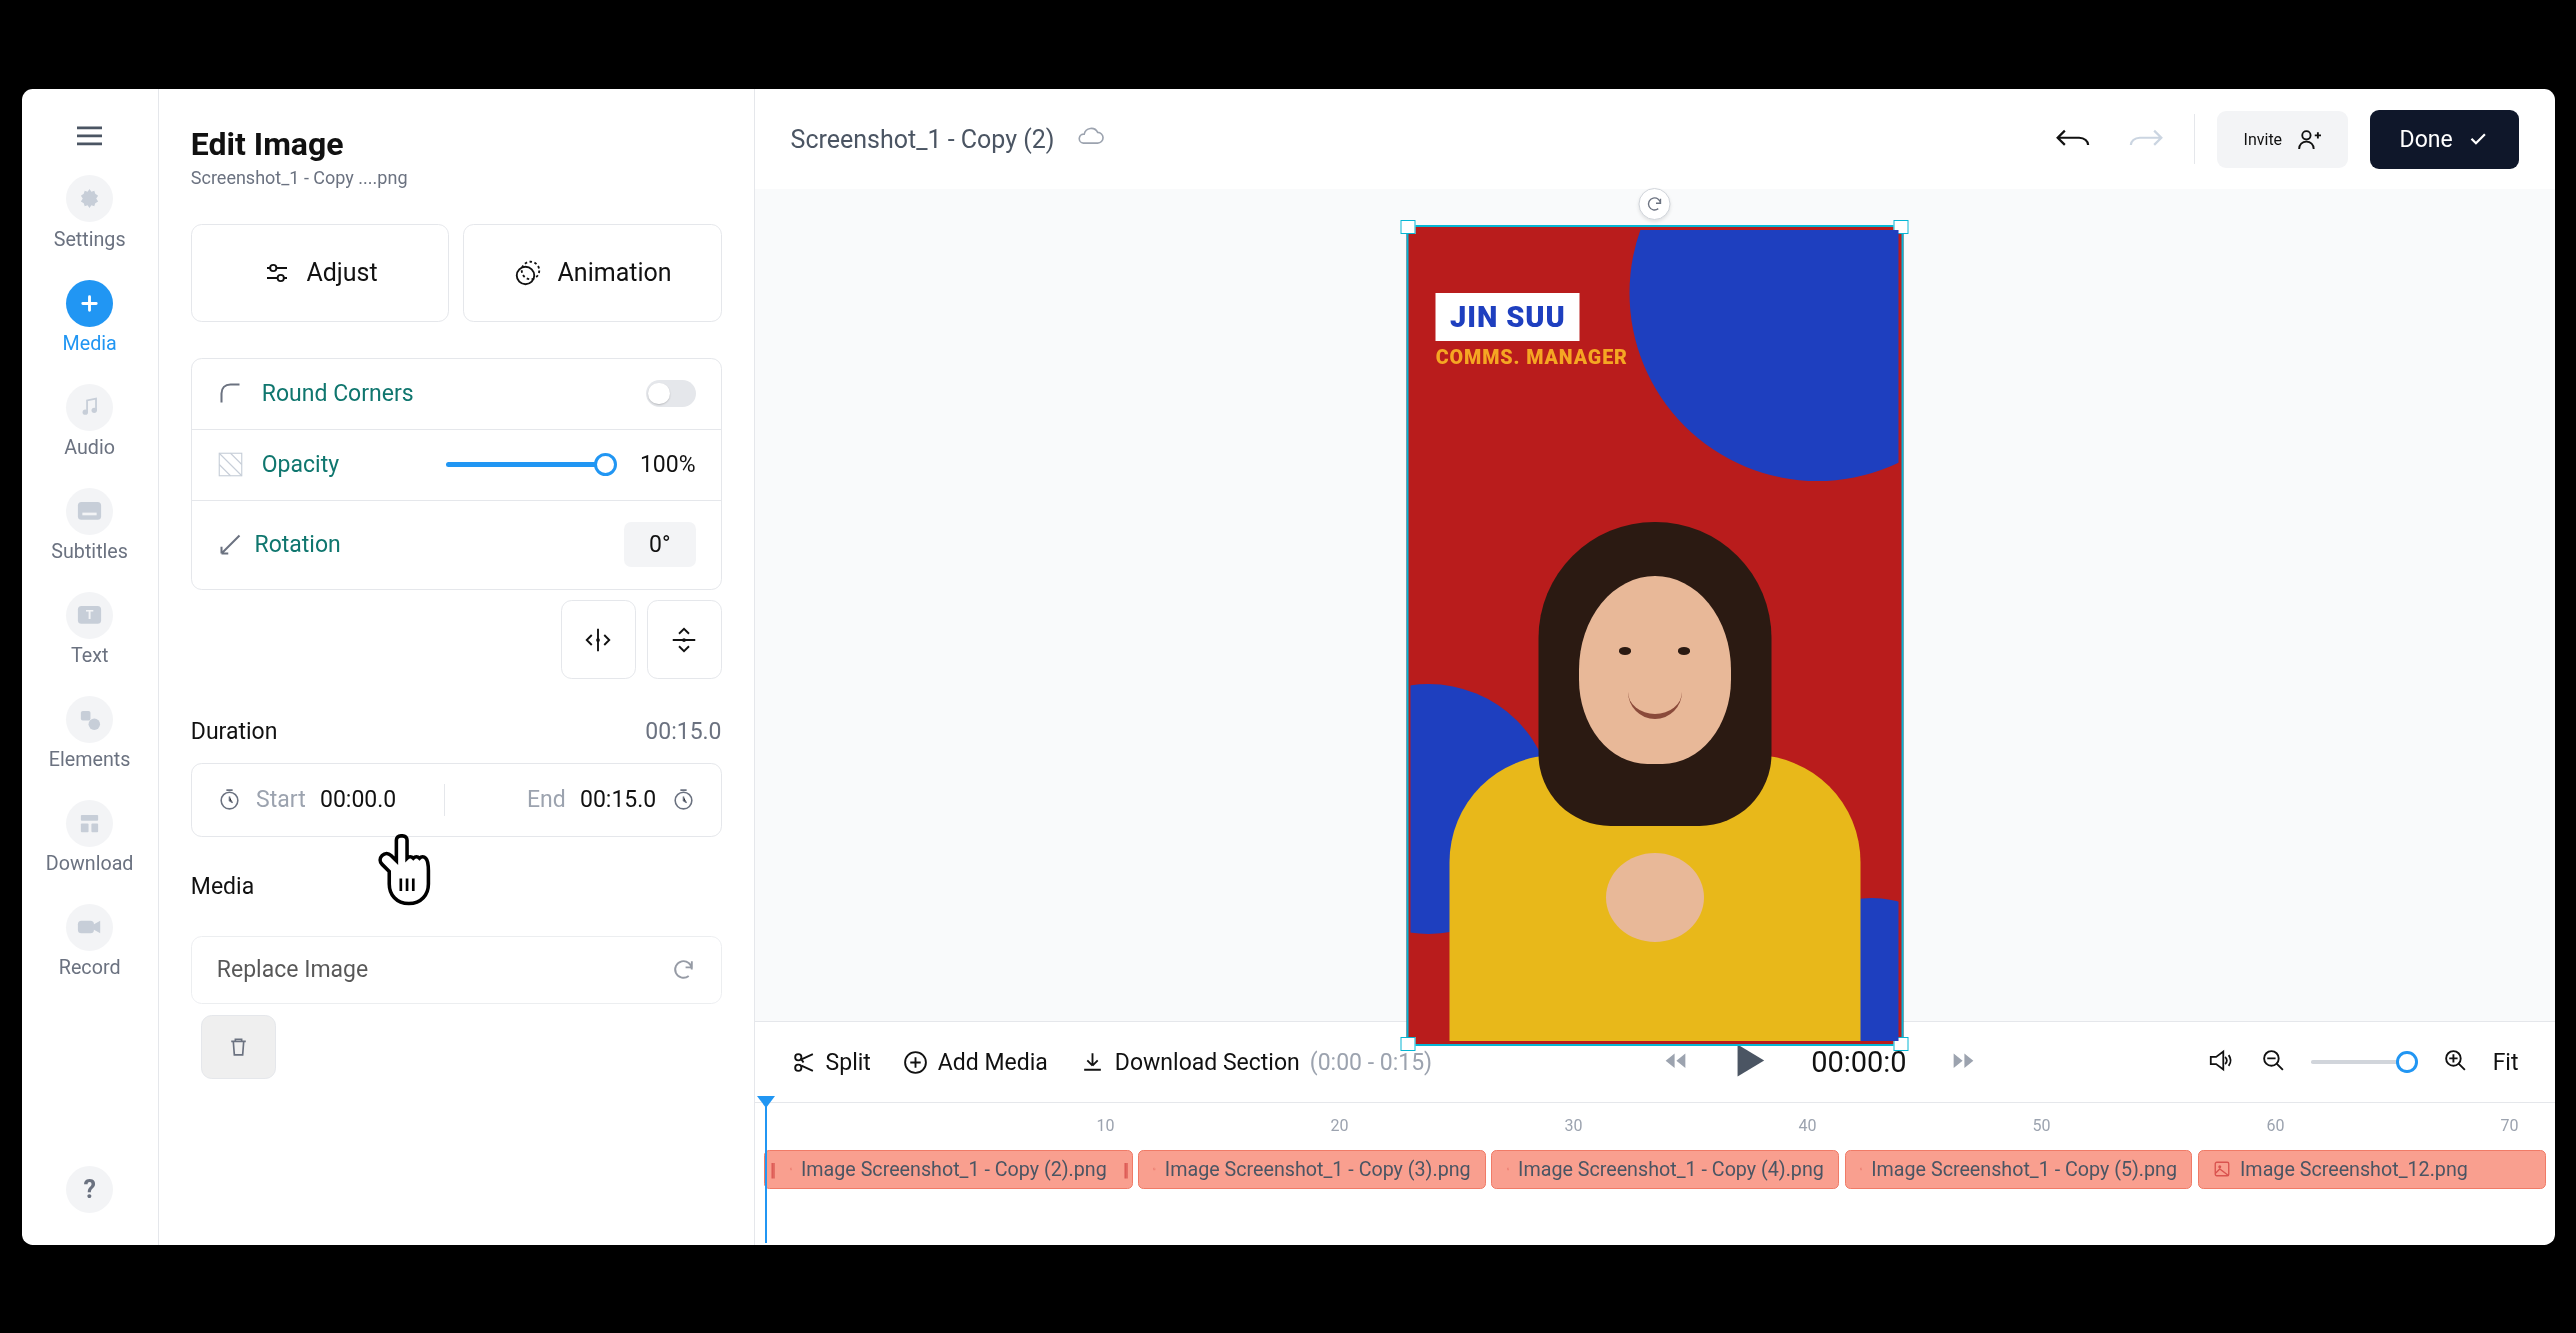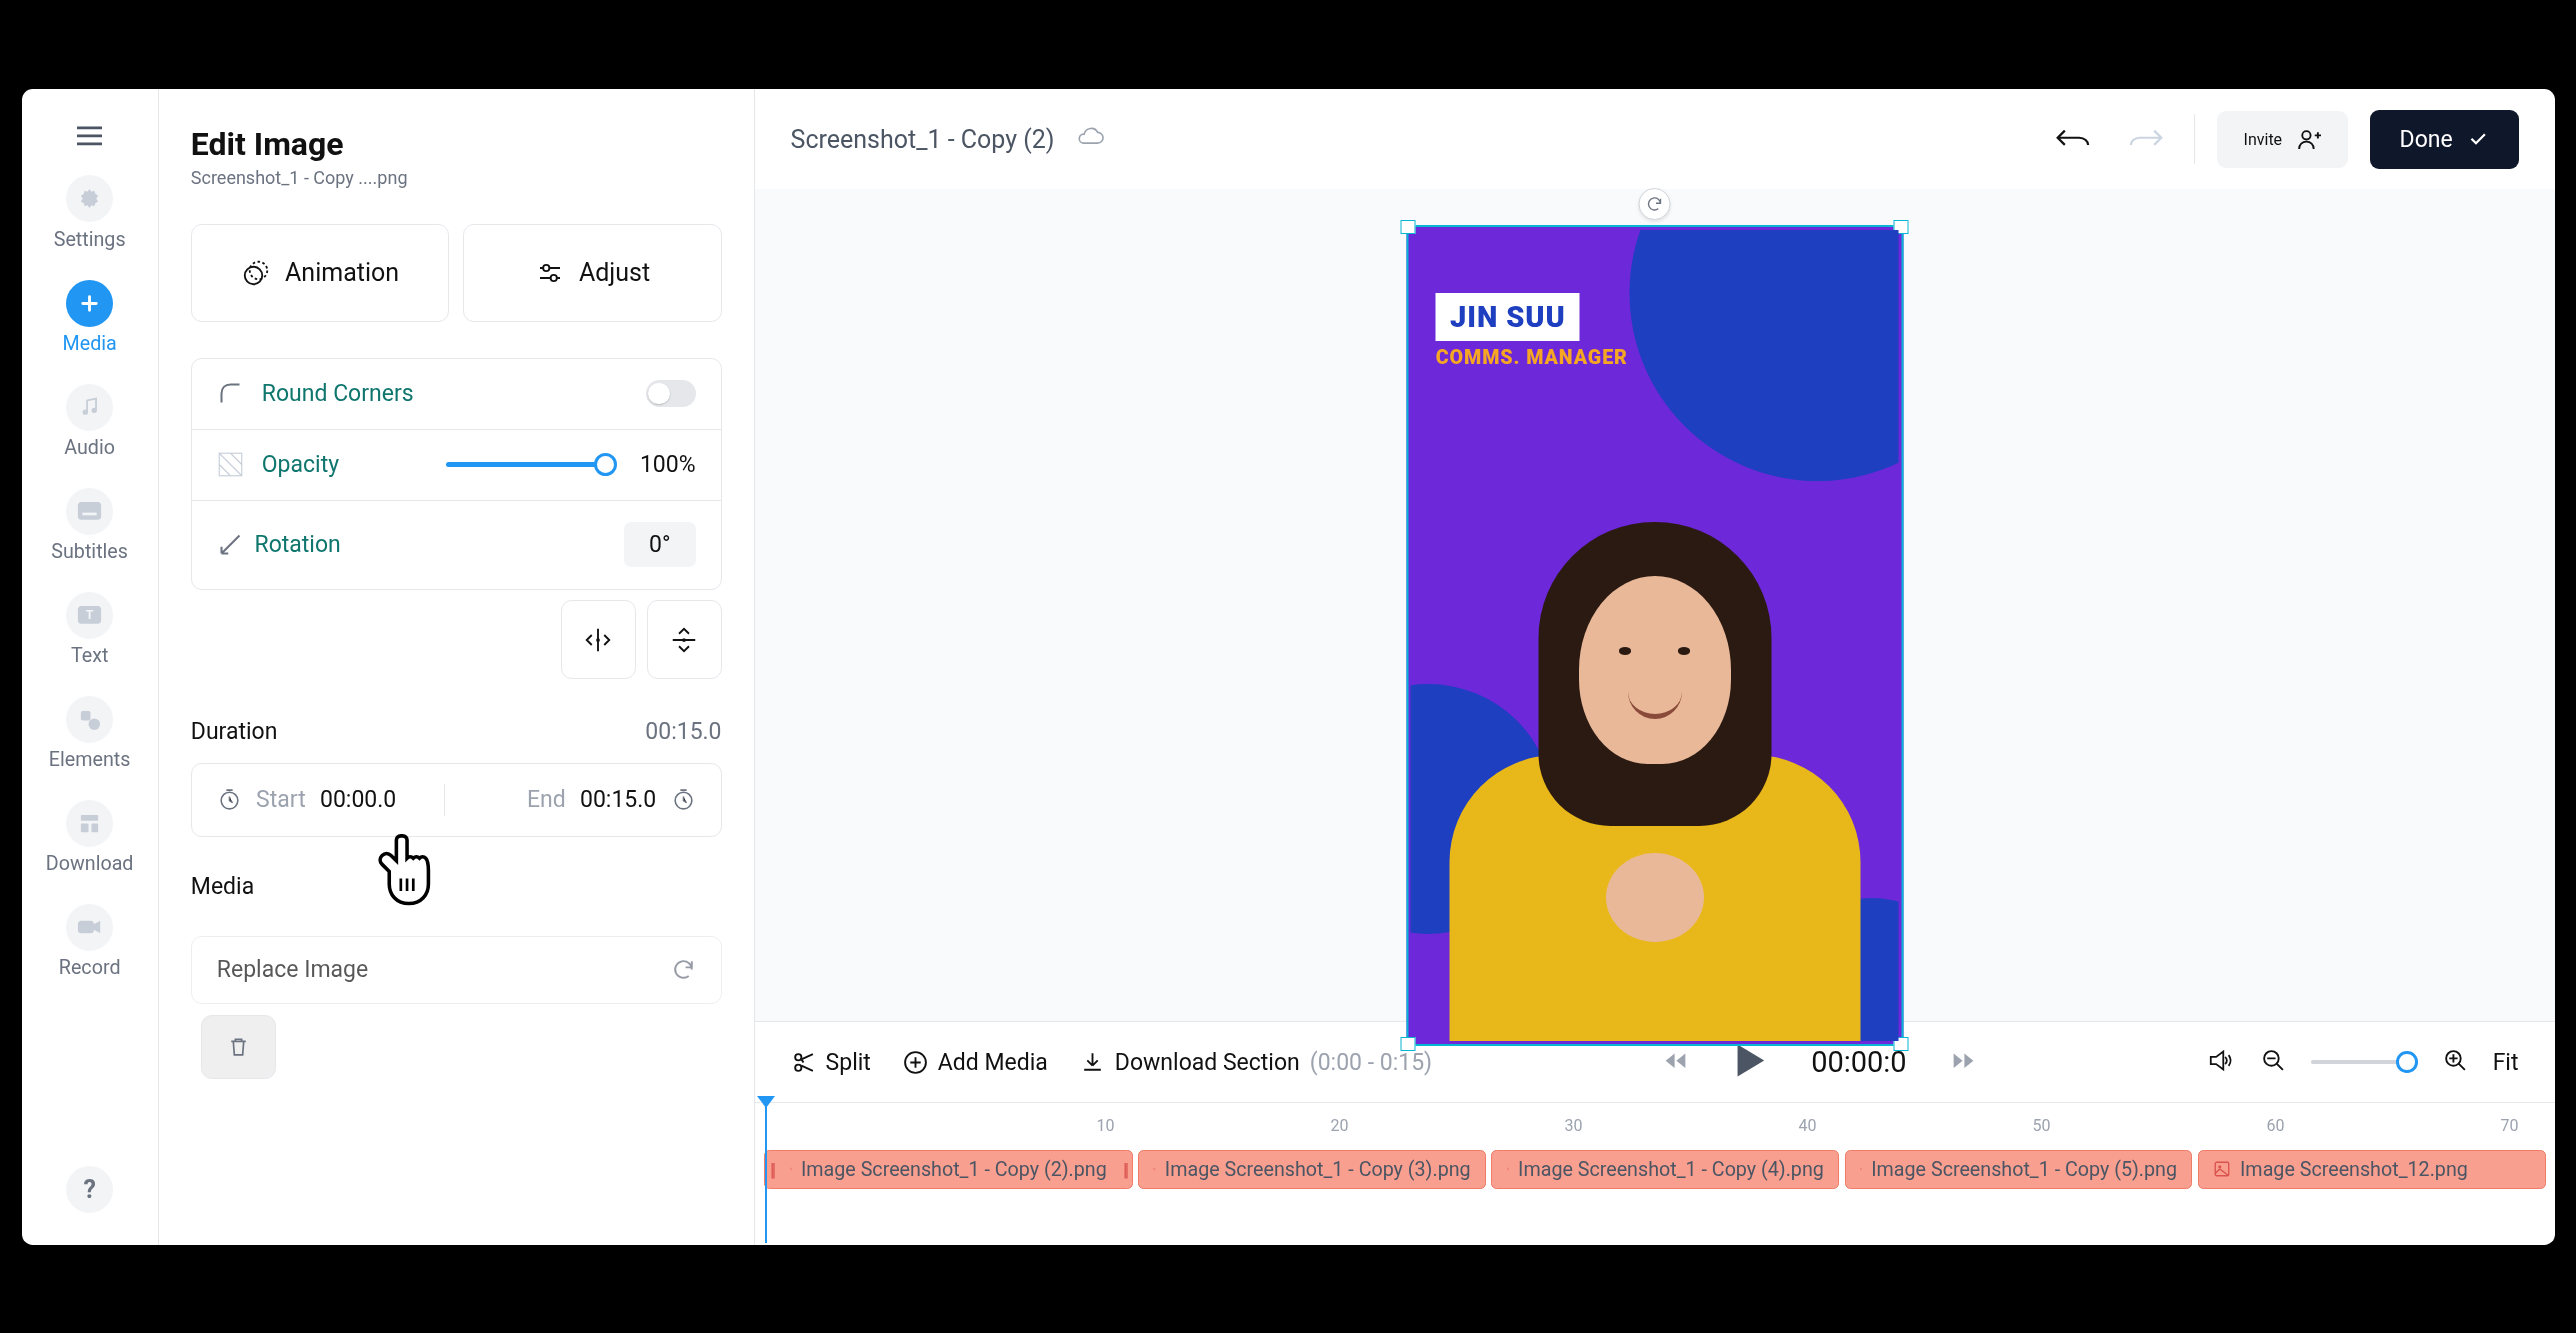--- a/index.html
+++ b/index.html
@@ -57,21 +57,21 @@
 .proj-name { font-size: 25px; color: #4b5563; }
 .cloud-icon { color: #9ca3af; }
 .topbar-spacer { flex: 1; }
 .nav-arrows { display: flex; gap: 25px; padding-right: 21.5px; border-right: 0.9px solid #e5e7eb; height:50px; align-items:center; }
 .nav-arrow { cursor: pointer; color: #111; padding:7.2px; }
 .nav-arrow.disabled { color: #cbd5e1; }
 .invite-btn { background: #f3f4f6; border-radius: 9px; padding: 16px 27px; font-size: 16px; color: #111; display:flex; align-items:center; gap:14px; cursor:pointer; }
 .done-btn { background: #0f172a; color: #fff; border-radius: 9px; padding: 16px 30px; font-size: 23px; display:flex; align-items:center; gap:14.3px; cursor:pointer; }
 
 .canvas-zone { flex: 1; background: #f9fafb; position: relative; }
-.canvas-sel { position: absolute; left: 50%; top: 36px; transform: translateX(-50%); width: 497px; height: 821px; border: 2.7px solid #06b6d4; background: #6d28d9; }
+.canvas-sel { position: absolute; left: 50%; top: 36px; transform: translateX(-50%); width: 497px; height: 821px; border: 2.7px solid #06b6d4; background: #b91c1c; }
 .sel-handle { position: absolute; width: 14.3px; height: 14.3px; border: 1.8px solid #06b6d4; background:#fff; }
 .sel-tl { left:-7.2px; top:-7.2px; } .sel-tr { right:-7.2px; top:-7.2px; } .sel-bl { left:-7.2px; bottom:-7.2px; } .sel-br { right:-7.2px; bottom:-7.2px; }
 .sel-rot { position:absolute; left:50%; top:-39px; transform:translateX(-50%); width:32px; height:32px; border:0.9px solid #d1d5db; border-radius:50%; background:#fff; display:flex; align-items:center; justify-content:center; cursor:pointer; box-shadow:0 1.8px 3.6px rgba(0,0,0,.1); }
 .canvas-img { position:absolute; inset:2.7px; overflow:hidden; }
 .blob { position:absolute; background:#1e3fbf; border-radius:50%; }
 .name-badge { position:absolute; left:25px; top:63px; background:#fff; padding:7.2px 14.3px; font-size:29px; font-weight:900; color:#1e3fbf; letter-spacing:0.9px; }
 .role-text { position:absolute; left:25px; top:116px; font-size:19.7px; font-weight:900; color:#f5a623; letter-spacing:0.9px; }
 .person { position:absolute; left:50%; bottom:0; transform:translateX(-50%); width:411px; height:519px; }
 .p-hair { position:absolute; top:0; left:50%; transform:translateX(-50%); width:233px; height:304px; background:#2b1a12; border-radius:116px 116px 72px 72px; }
 .p-face { position:absolute; top:54px; left:50%; transform:translateX(-50%); width:152px; height:188px; background:#e8b898; border-radius:50% 50% 45% 45%; }
@@ -196,32 +196,32 @@
       <div class="nav-help">?</div>
     </div>
 
     <div class="edit-panel">
       <div class="edit-title">Edit Image</div>
       <div class="edit-subtitle">Screenshot_1 - Copy ....png</div>
 
       <div class="tab-row">
         <button class="tab-btn">
           <svg width="30" height="30" viewBox="0 0 24 24">
-              <circle cx="10" cy="14" r="7" fill="none" stroke="#111" stroke-width="1.5"></circle>
-              <circle cx="14" cy="10" r="7" fill="none" stroke="#111" stroke-width="1.5" stroke-dasharray="2 2"></circle>
-            </svg>
-          <span>Animation</span>
+              <path d="M4 8h16M4 16h16" stroke="#111" stroke-width="1.5"></path>
+              <circle cx="9" cy="8" r="2.5" fill="#fff" stroke="#111" stroke-width="1.5"></circle>
+              <circle cx="15" cy="16" r="2.5" fill="#fff" stroke="#111" stroke-width="1.5"></circle>
+            </svg>
+          <span>Adjust</span>
         </button>
         <button class="tab-btn">
           <svg width="30" height="30" viewBox="0 0 24 24">
-              <path d="M4 8h16M4 16h16" stroke="#111" stroke-width="1.5"></path>
-              <circle cx="9" cy="8" r="2.5" fill="#fff" stroke="#111" stroke-width="1.5"></circle>
-              <circle cx="15" cy="16" r="2.5" fill="#fff" stroke="#111" stroke-width="1.5"></circle>
-            </svg>
-          <span>Adjust</span>
+              <circle cx="10" cy="14" r="7" fill="none" stroke="#111" stroke-width="1.5"></circle>
+              <circle cx="14" cy="10" r="7" fill="none" stroke="#111" stroke-width="1.5" stroke-dasharray="2 2"></circle>
+            </svg>
+          <span>Animation</span>
         </button>
       </div>
 
       <div class="props">
         <div class="prop-row">
           <svg width="27" height="27" viewBox="0 0 24 24">
               <path d="M20 4h-8c-5 0-8 3-8 8v8" fill="none" stroke="#6b7280" stroke-width="1.8"></path>
             </svg>
           <span class="prop-label">Round Corners</span>
           <div class="toggle"></div>

